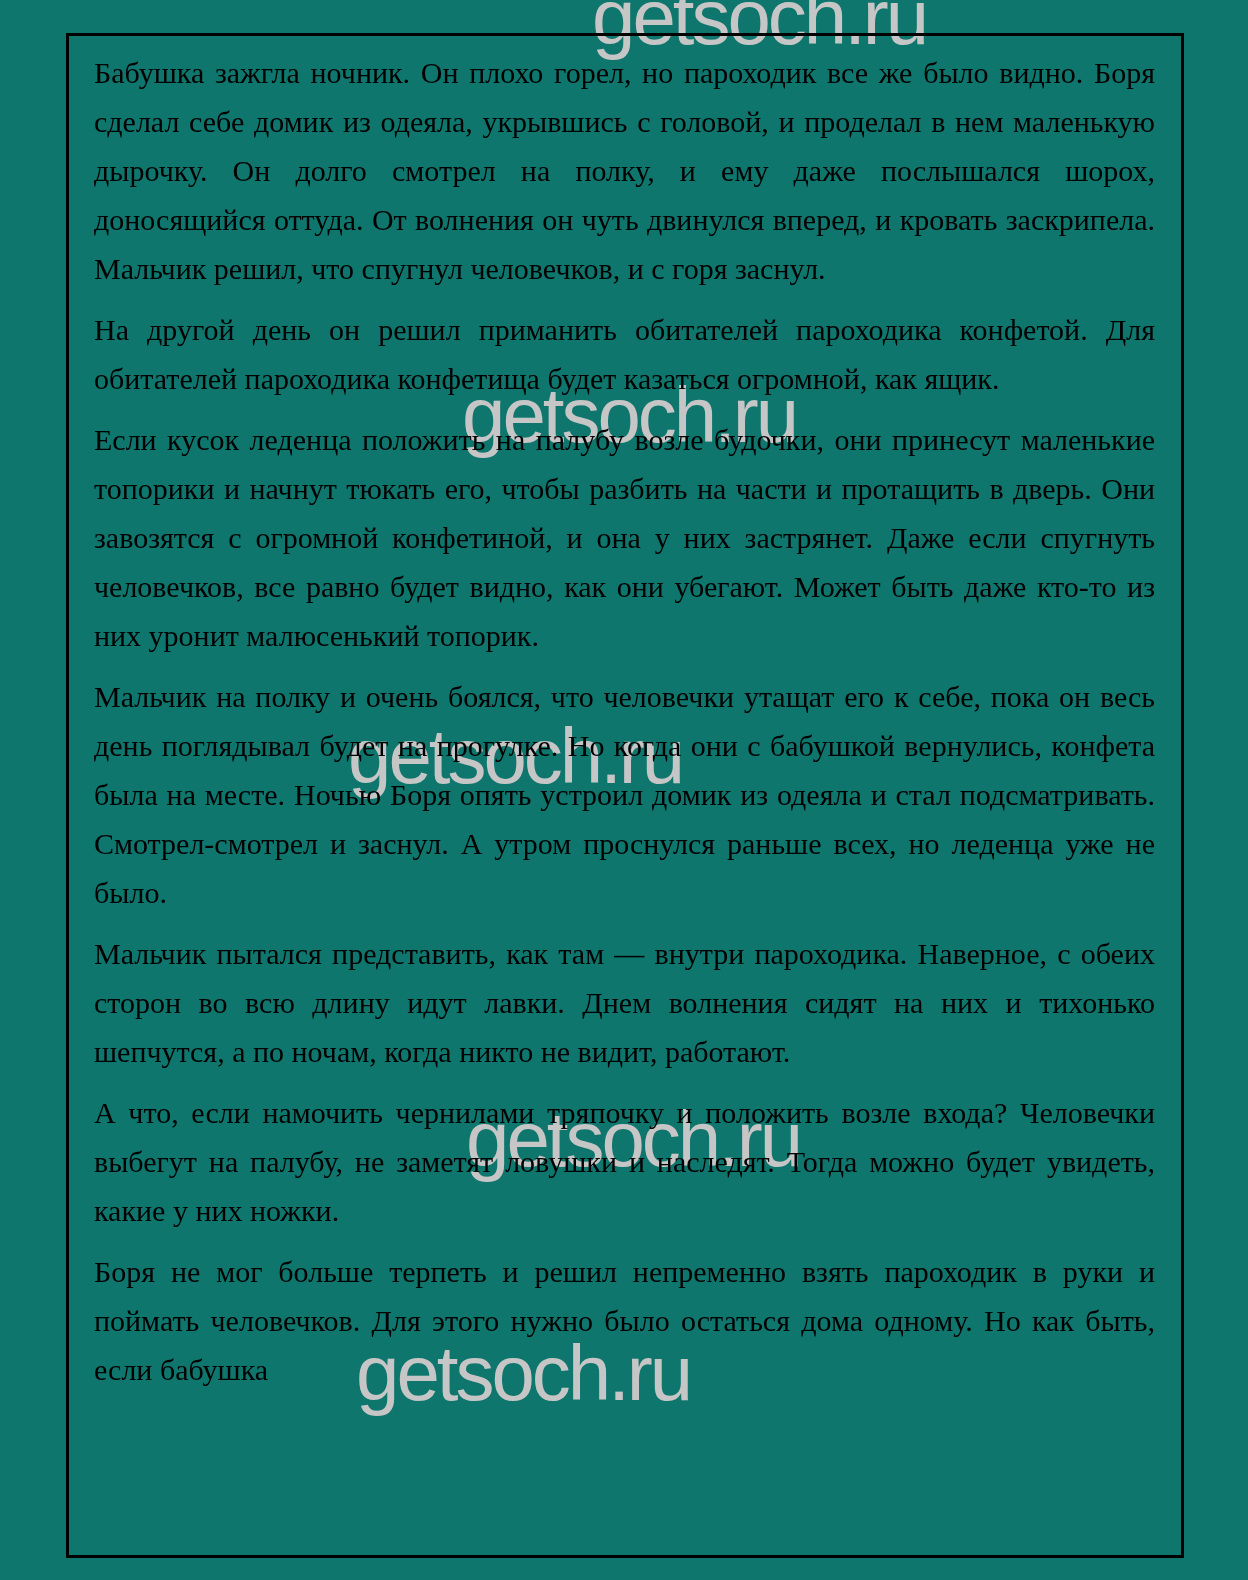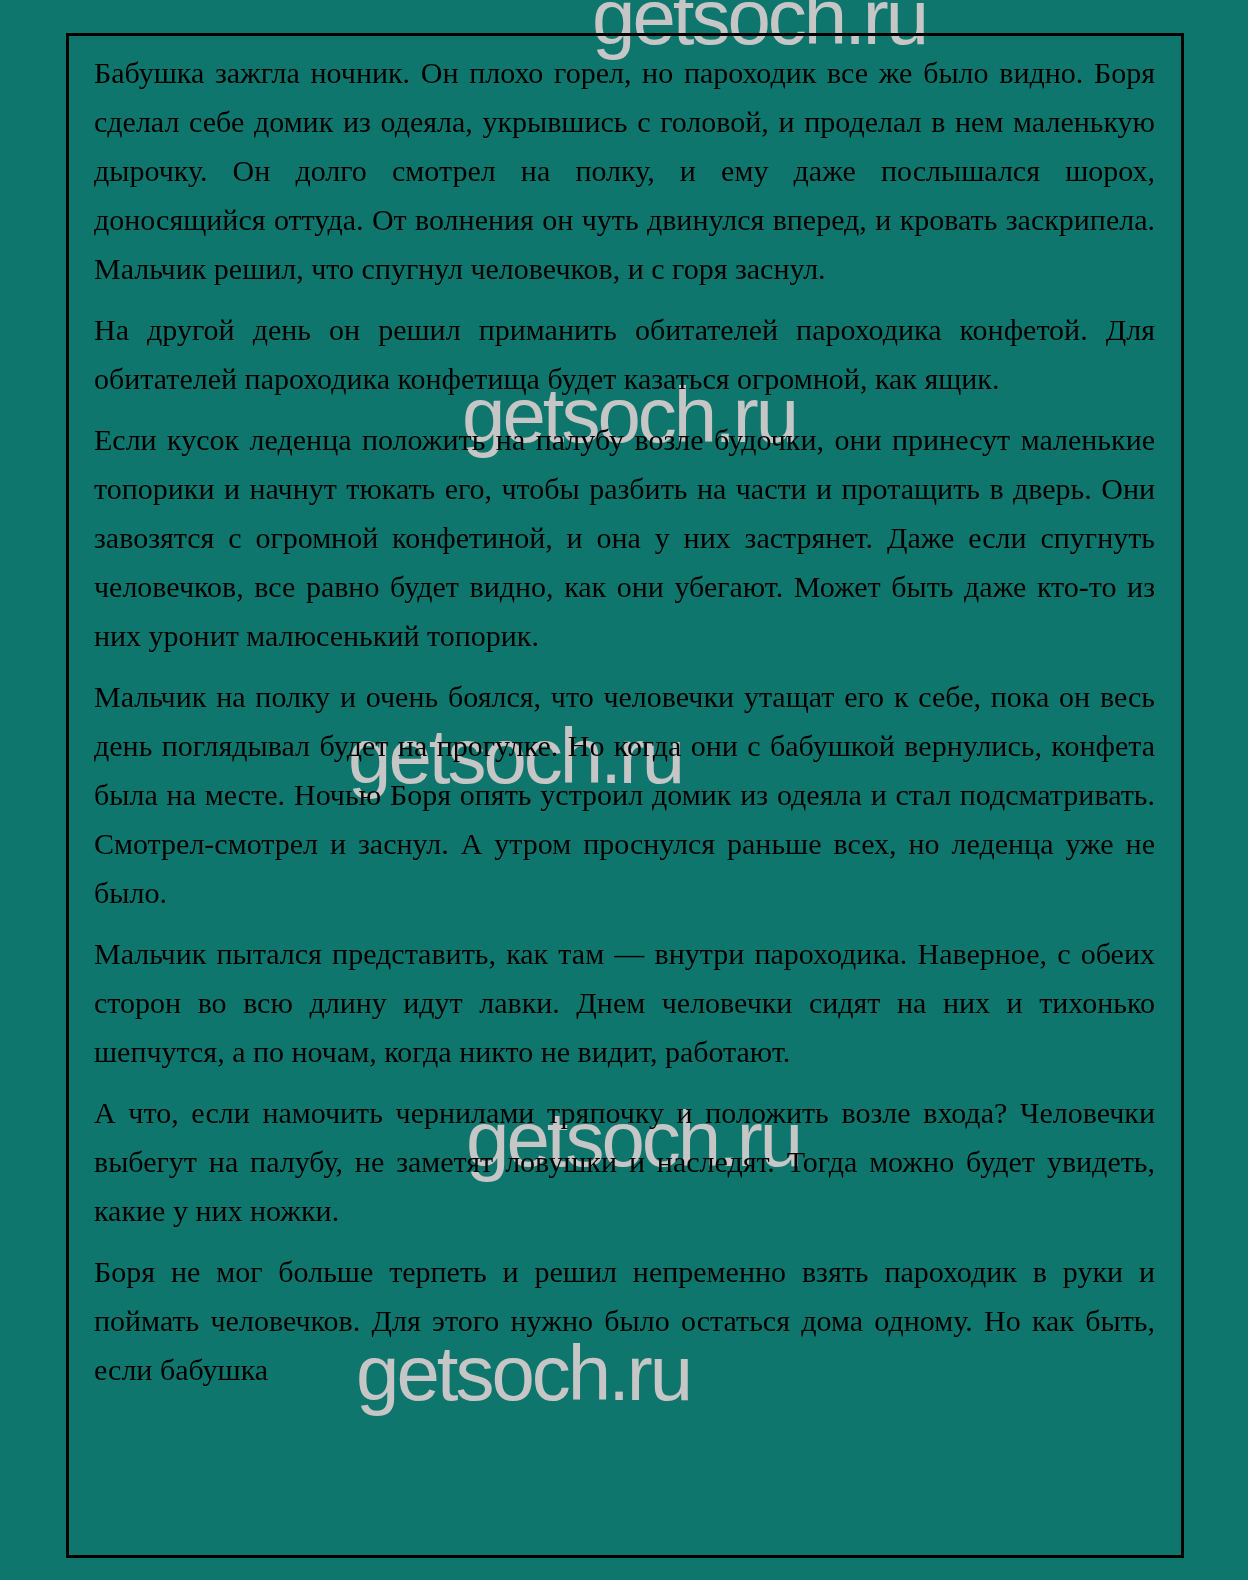--- a/index.html
+++ b/index.html
@@ -65,18 +65,18 @@
   <span id="wm-2" class="watermark">getsoch.ru</span>
   <span id="wm-3" class="watermark">getsoch.ru</span>
   <span id="wm-4" class="watermark">getsoch.ru</span>
   <span id="wm-5" class="watermark">getsoch.ru</span>
 
   <div id="text-frame">
     <p>Бабушка зажгла ночник. Он плохо горел, но пароходик все же было видно. Боря сделал себе домик из одеяла, укрывшись с головой, и проделал в нем маленькую дырочку. Он долго смотрел на полку, и ему даже послышался шорох, доносящийся оттуда. От волнения он чуть двинулся вперед, и кровать заскрипела. Мальчик решил, что спугнул человечков, и с горя заснул.</p>
     <p>На другой день он решил приманить обитателей пароходика конфетой. Для обитателей пароходика конфетища будет казаться огромной, как ящик.</p>
     <p>Если кусок леденца положить на палубу возле будочки, они принесут маленькие топорики и начнут тюкать его, чтобы разбить на части и протащить в дверь. Они завозятся с огромной конфетиной, и она у них застрянет. Даже если спугнуть человечков, все равно будет видно, как они убегают. Может быть даже кто-то из них уронит малюсенький топорик.</p>
     <p>Мальчик на полку и очень боялся, что человечки утащат его к себе, пока он весь день поглядывал будет на прогулке. Но когда они с бабушкой вернулись, конфета была на месте. Ночью Боря опять устроил домик из одеяла и стал подсматривать. Смотрел-смотрел и заснул. А утром проснулся раньше всех, но леденца уже не было.</p>
-    <p>Мальчик пытался представить, как там — внутри пароходика. Наверное, с обеих сторон во всю длину идут лавки. Днем человечки сидят на них и тихонько шепчутся, а по ночам, когда никто не видит, работают.</p>
+    <p>Мальчик пытался представить, как там — внутри пароходика. Наверное, с обеих сторон во всю длину идут лавки. Днем волнения сидят на них и тихонько шепчутся, а по ночам, когда никто не видит, работают.</p>
     <p>А что, если намочить чернилами тряпочку и положить возле входа? Человечки выбегут на палубу, не заметят ловушки и наследят. Тогда можно будет увидеть, какие у них ножки.</p>
     <p>Боря не мог больше терпеть и решил непременно взять пароходик в руки и поймать человечков. Для этого нужно было остаться дома одному. Но как быть, если бабушка</p>
   </div>
 
 </div>
 
 </body></html>

